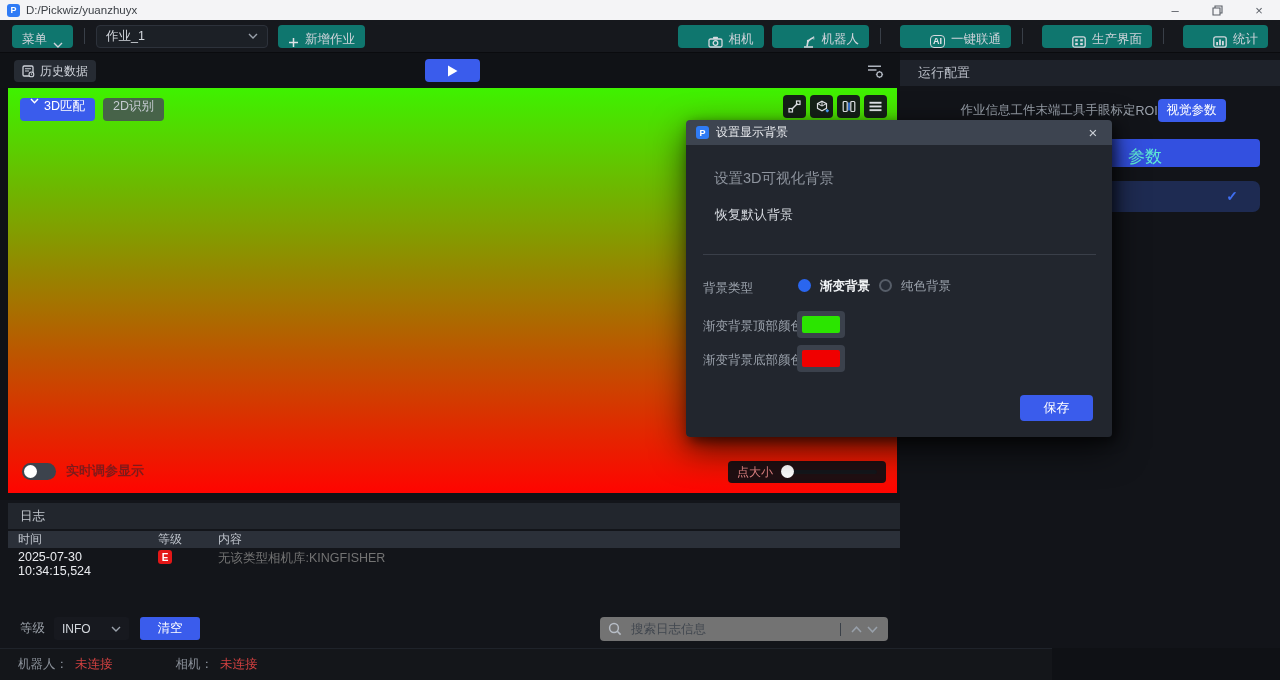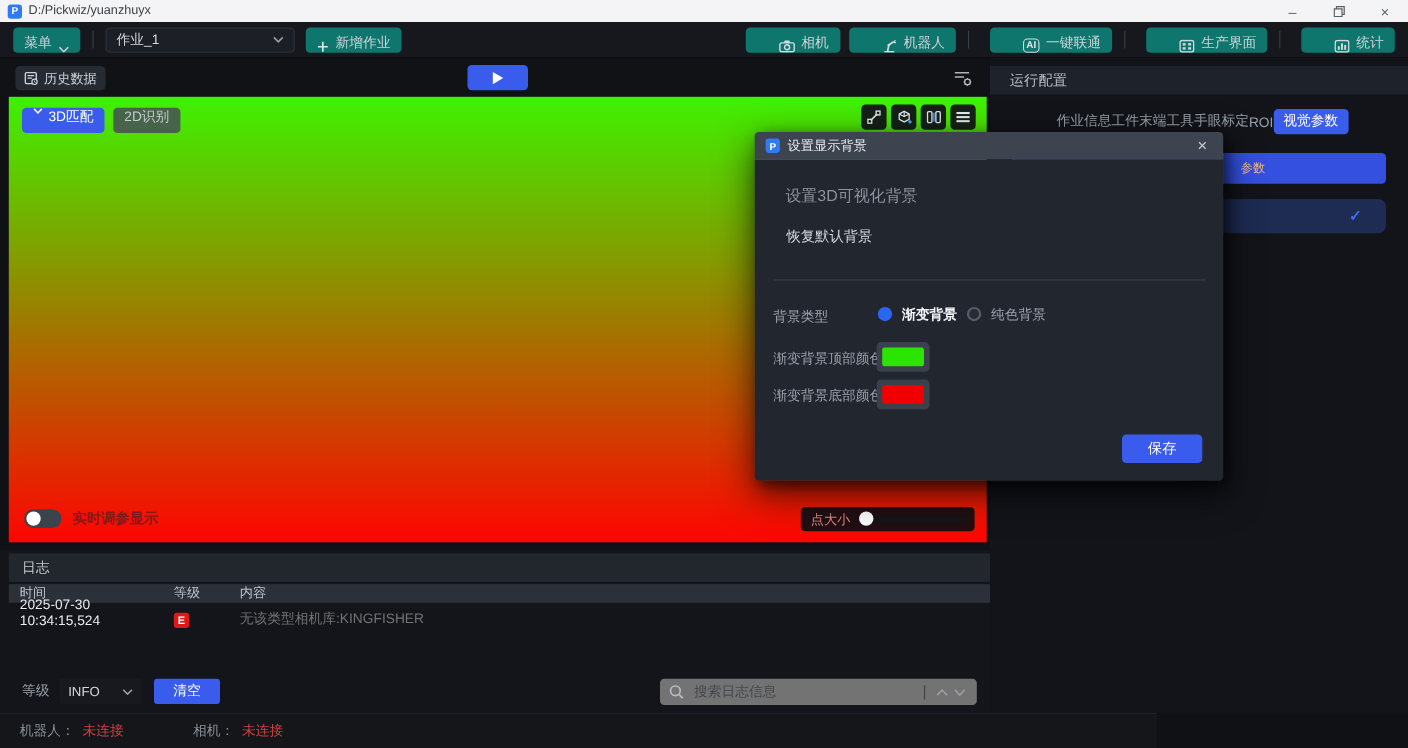--- a/index.html
+++ b/index.html
@@ -71,21 +71,21 @@
   
   .logpanel { position:absolute; left:0; top:500px; width:900px; height:148px; background:#13151a; }
   .log-title { position:absolute; left:8px; right:0; top:3px; height:26px; background:#22262d;
     display:flex; align-items:center; padding-left:12px; color:#c4c9d0; font-size:12.5px; }
   .log-colhead { position:absolute; left:8px; right:0; top:31px; height:17px; background:#2b3039;
     display:flex; align-items:center; color:#c0c5cd; font-size:12px; }
   .col-time { width:150px; padding-left:10px; }
   .col-level { width:60px; }
   .col-content { flex:1; }
   .log-row { position:absolute; left:8px; right:0; top:50px; height:21px; display:flex;
-    align-items:flex-end; font-size:12.5px; }
+    align-items:flex-start; font-size:12.5px; }
   .log-row .col-time { color:#e9ebef; }
   .ebadge { width:14px; height:14px; background:#e31717; border-radius:3px; color:#fff;
     font-size:10px; font-weight:bold; display:flex; align-items:center; justify-content:center; }
   .log-row .col-content { color:#737373; }
   .log-controls { position:absolute; left:20px; top:117px; display:flex; align-items:center; }
   .lvl-label { color:#9aa0a8; font-size:12.5px; margin-right:9px; }
   .lvlselect { width:75px; height:23px; background:#17191f; border-radius:3px; display:flex;
     align-items:center; padding:0 8px; color:#d4d8de; font-size:12px; }
   .lvlselect .chev { margin-left:auto; }
   .clearbtn { margin-left:11px; width:60px; height:23px; background:#3a5cec; border-radius:3px;
@@ -102,21 +102,21 @@
   .rightpanel { position:absolute; left:900px; top:53px; width:380px; height:595px; background:#121419; }
   .rp-title { position:absolute; left:0; top:7px; width:380px; height:26px; background:#1e222a;
     display:flex; align-items:center; padding-left:18px; color:#b9bec7; font-size:13px; }
   .rp-tabs { position:absolute; left:20px; right:14px; top:46px; height:23px; display:flex;
     align-items:center; justify-content:center; }
   .rp-tab { color:#9aa1ab; font-size:12.5px; }
   .rp-tab.active { background:#3a5cec; color:#fff; border-radius:4px; height:23px;
     display:flex; align-items:center; padding:0 9px; }
   .rp-btn1 { position:absolute; left:20px; top:86px; width:340px; height:28px; background:#3350e0;
     border-radius:4px; }
-  .rp-btn1 span { position:absolute; left:208px; top:6px; color:#fdba74; font-size:11px; }
+  .rp-btn1 span { position:absolute; left:208px; top:6px; color:#5eead4; font-size:17px; }
   .rp-btn2 { position:absolute; left:20px; top:128px; width:340px; height:31px; background:#1e2b52;
     border-radius:7px; }
   .rp-btn2 .check { position:absolute; right:22px; top:7px; color:#3f6ef0; font-size:14px;
     font-weight:bold; }
 
   
   .statusbar { position:absolute; left:0; top:648px; width:1052px; height:32px; background:#14161a;
     border-top:1px solid #1f232a; display:flex; align-items:center; padding-left:18px;
     font-size:12.5px; }
   .st-label { color:#8a9099; }

